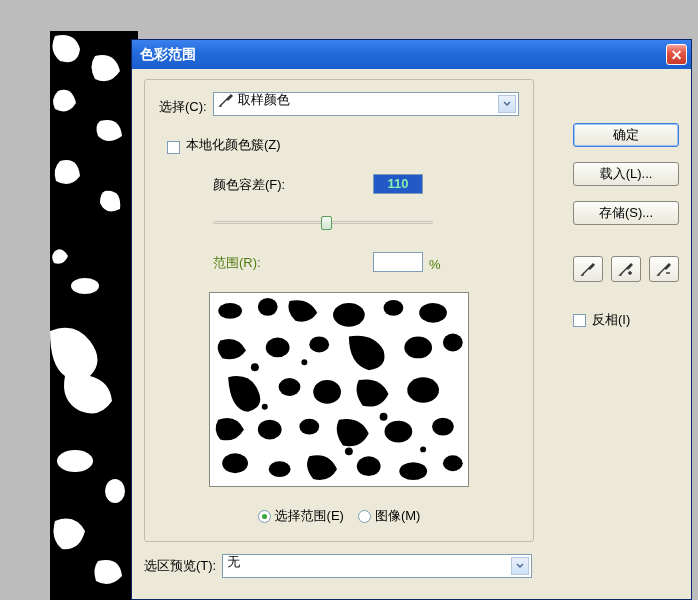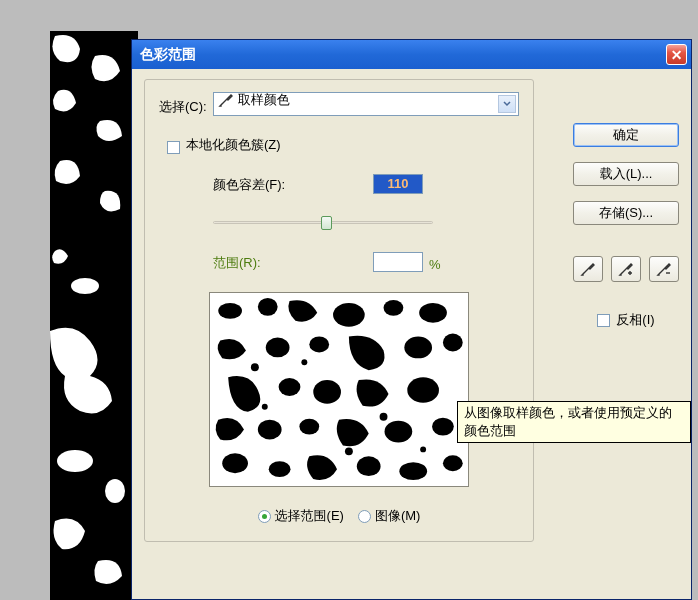--- a/index.html
+++ b/index.html
@@ -12,36 +12,36 @@
 .closebtn{width:21px;height:21px;background:linear-gradient(to bottom,#f5a29b,#e45544 40%,#c83a2a);border:1px solid #fff;border-radius:3px;display:flex;align-items:center;justify-content:center;color:#fff;font-weight:bold;font-size:14px;cursor:pointer}
 .content{padding:10px 12px;position:relative;height:530px}
 .group{border:1px solid #c0bdb0;border-radius:3px;padding:12px 14px 16px 14px;margin-bottom:12px;position:relative}
 .row{display:flex;align-items:flex-end;margin-bottom:20px}
 .lbl{margin-right:6px}
 .select{flex:1;height:24px;background:#fff;border:1px solid #7f9db9;display:flex;align-items:center;padding:0 2px 8px 4px;position:relative}
 .select .eyedrop{width:16px;height:16px;margin-right:4px}
 .select .ddarrow{position:absolute;right:2px;top:2px;width:18px;height:18px;background:linear-gradient(#e8f0fb,#cfe0f7);border:1px solid #b4c7e0;display:flex;align-items:center;justify-content:center}
 .checkbox{width:13px;height:13px;border:1px solid #7f9db9;background:#fff;margin-right:6px}
 .tinput{width:50px;height:20px;border:1px solid #7f9db9;background:#fff;text-align:center;line-height:18px}
-.tinput.hl{background:#2259c7;color:#fdba74;font-weight:bold}
+.tinput.hl{background:#2259c7;color:#86efac;font-weight:bold}
 .slider{position:relative;width:220px;height:18px}
 .slider .track{position:absolute;top:7px;left:0;right:0;height:3px;background:#e8e4d8;border:1px solid #c8c4b8;border-radius:2px}
 .slider .thumb{position:absolute;top:2px;left:108px;width:11px;height:14px;background:linear-gradient(#f4f9f4,#d2e6d2);border:1px solid #5b9a5b;border-radius:2px}
 .disabled{color:#4d7c0f}
 .preview{width:260px;height:195px;margin:8px auto 8px auto;border:1px solid #8a887c;background:#fff;position:relative;overflow:hidden}
 .preview svg{width:100%;height:100%}
 .radiorow{display:flex;justify-content:center;gap:14px;margin-top:20px}
 .radio{width:13px;height:13px;border:1px solid #7f9db9;border-radius:50%;background:#fff;display:inline-flex;align-items:center;justify-content:center;margin-right:4px;vertical-align:middle}
 .radio.sel::after{content:"";width:5px;height:5px;background:#37a637;border-radius:50%}
 .sidebtns{position:absolute;right:12px;top:54px;width:106px;display:flex;flex-direction:column;gap:15px}
 .btn{height:24px;background:linear-gradient(#fdfdfc,#f2f1e9 50%,#ebe9de);border:1px solid #8a887c;border-radius:3px;display:flex;align-items:center;justify-content:center;cursor:pointer;font-size:13px}
 .btn:first-child{border:1px solid #3b7de0;box-shadow:0 0 0 1px #9bc1f5 inset}
 .dropperrow{display:flex;gap:8px;margin-top:16px;justify-content:flex-end}
 .iconbtn{width:30px;height:26px;background:linear-gradient(#fdfdfc,#ebe9de);border:1px solid #8a887c;border-radius:3px;display:flex;align-items:center;justify-content:center;cursor:pointer}
-.invertrow{display:flex;align-items:center;margin-top:14px;justify-content:center}
+.invertrow{display:flex;align-items:center;margin-top:14px;justify-content:flex-start}
 .tooltip{position:absolute;left:325px;top:332px;background:#ffffe1;border:1px solid #000;padding:2px 6px;font-size:13px;z-index:20}
 .bottomrow{display:flex;align-items:center;margin-top:6px}
 svg.eyedrop path{stroke:#333;stroke-width:1.4;fill:none}
 </style>
 </head>
 <body>
 
 <div class="canvas">
 <svg viewBox="0 0 88 569" preserveAspectRatio="none">
 <rect width="88" height="569" fill="#000"></rect>
@@ -152,20 +152,31 @@
      </g>
     </svg>
    </div>
 
    <div class="radiorow">
     <label><span class="radio sel"></span><span>选择范围(E)</span></label>
     <label><span class="radio"></span><span>图像(M)</span></label>
    </div>
   </div>
 
+  <div class="bottomrow">
+   <span class="lbl">选区预览(T):</span>
+   <div class="select" style="flex:1;max-width:310px">
+    <span>无</span>
+    <div class="ddarrow">
+            <svg width="8" height="6" viewBox="0 0 8 6">
+              <path d="M1 1 L4 4 L7 1" fill="none" stroke="#4a6a99" stroke-width="1.5"></path>
+            </svg>
+          </div>
+   </div>
+  </div>
 
   <div class="sidebtns">
    <div class="btn">确定</div>
    <div class="btn">载入(L)...</div>
    <div class="btn">存储(S)...</div>
    <div class="dropperrow">
     <div class="iconbtn">
             <svg class="eyedrop" width="16" height="16" viewBox="0 0 16 16">
               <path d="M3 13 L9 7 M11 5 L13 3 L14 4 L12 6 M9 7 L11 5 L12 6 L10 8 Z M3 13 L2 14 L3 14 Z"></path>
             </svg>
@@ -182,16 +193,15 @@
               <path d="M10 12 L14 12"></path>
             </svg>
           </div>
    </div>
    <div class="invertrow">
     <span class="checkbox"></span>
     <span>反相(I)</span>
    </div>
   </div>
 
-  <div class="tooltip">从图像取样颜色，或者使用预定义的颜色范围</div>
 
  </div>
 </div>
 
 </body></html>

